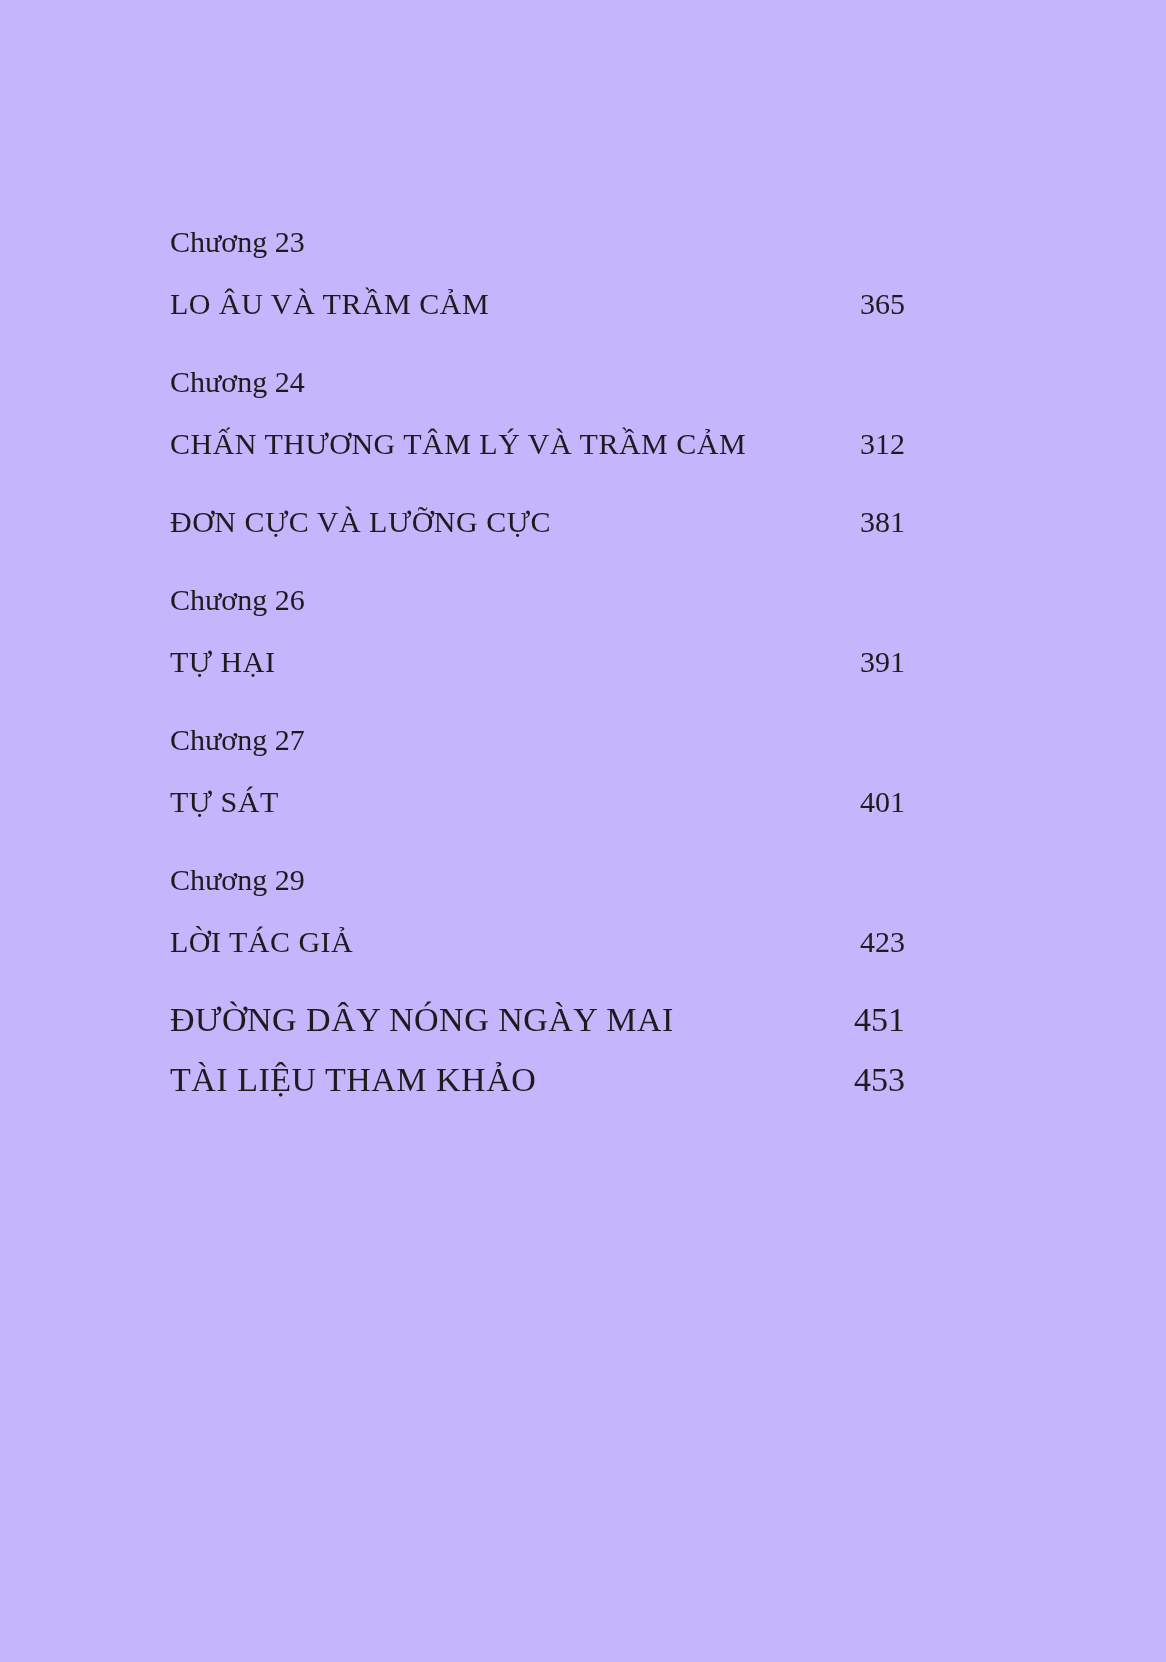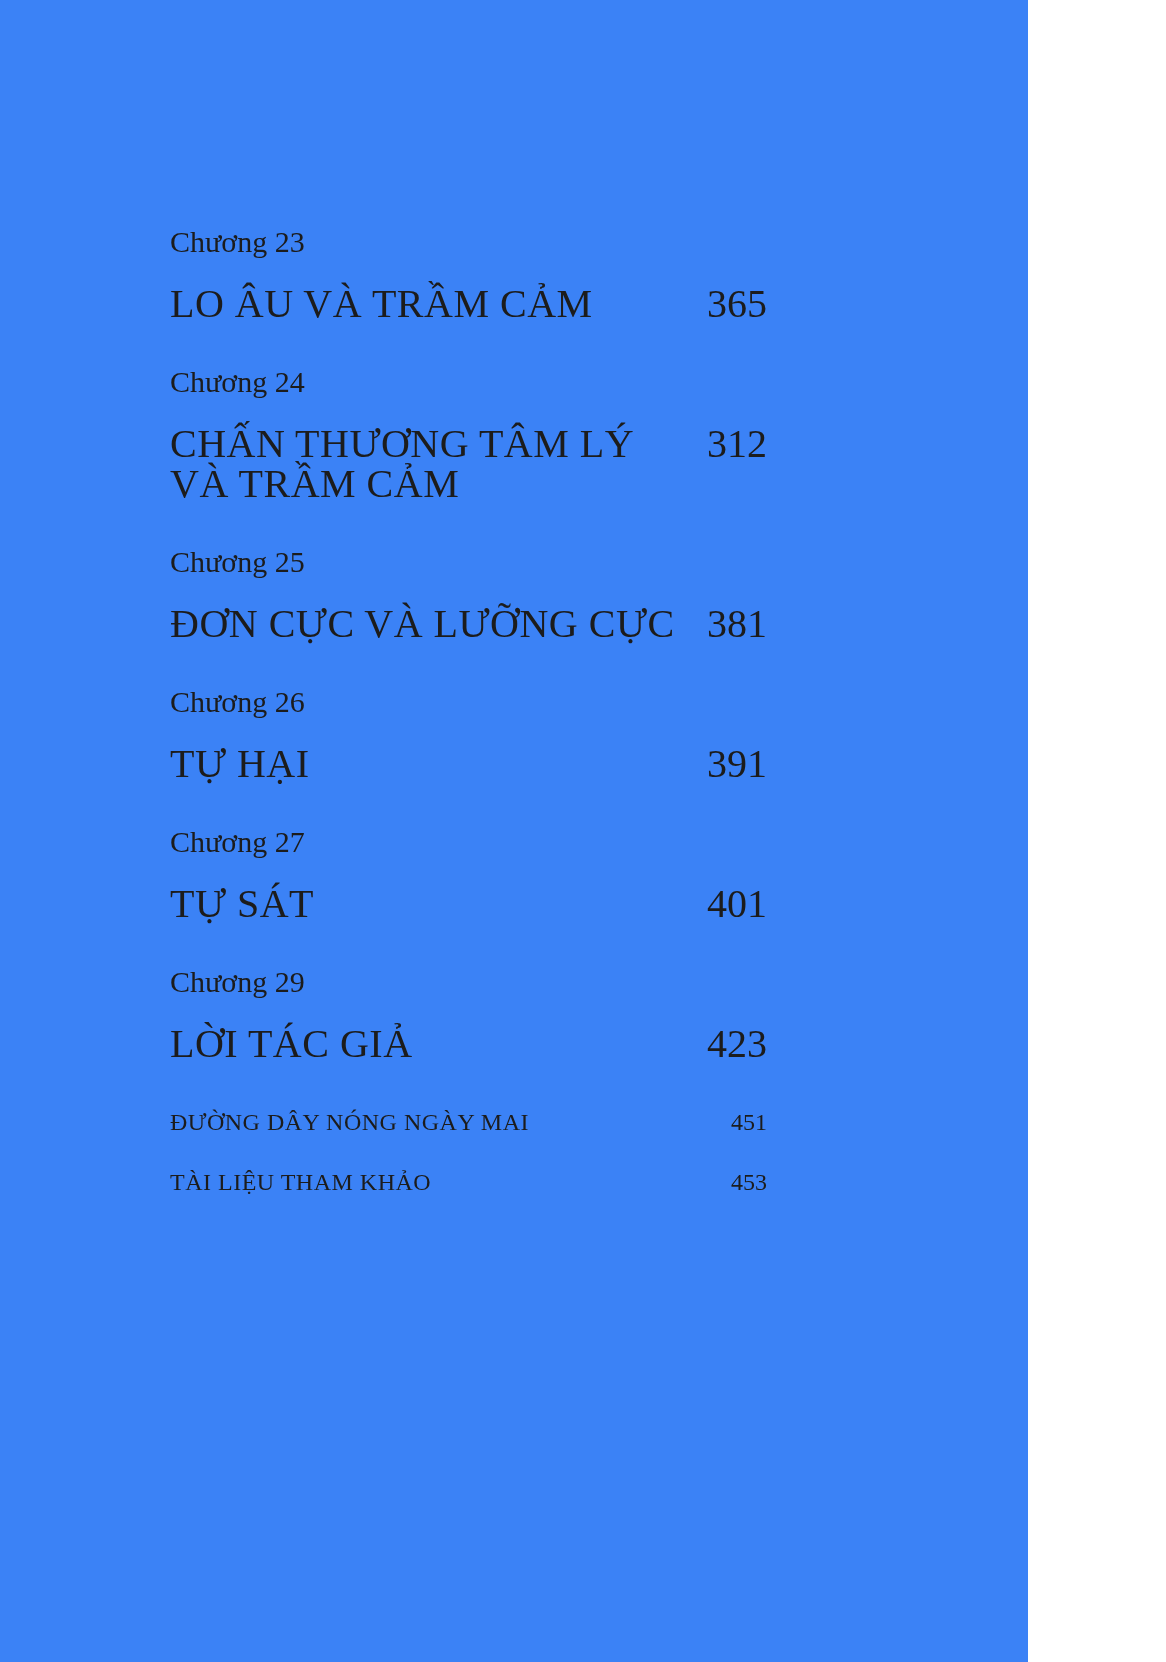--- a/index.html
+++ b/index.html
@@ -9,55 +9,55 @@
   }
   body {
     width: 1166px;
     height: 1662px;
     overflow: hidden;
     font-family: "Liberation Serif", "DejaVu Serif", serif;
     color: #1c1c1c;
   }
   .page {
     box-sizing: border-box;
-    width: 1028px;
+    width: 1166px;
     height: 1662px;
     padding: 222px 261px 0 170px;
-    background: #3b82f6;
+    background: #c4b5fd;
   }
   .toc-entry {
     margin-bottom: 38px;
   }
   .chapter-label {
     font-size: 30px;
     line-height: 40px;
     margin-bottom: 22px;
   }
   .title-row {
     display: flex;
     justify-content: space-between;
     align-items: baseline;
-    font-size: 40px;
+    font-size: 30px;
     line-height: 40px;
   }
   .chapter-title {
     letter-spacing: 0.5px;
     padding-right: 20px;
   }
   .page-number {
     white-space: nowrap;
   }
   .back-matter {
     margin-top: 35px;
   }
   .back-row {
     display: flex;
     justify-content: space-between;
     align-items: baseline;
-    font-size: 24px;
+    font-size: 34px;
     line-height: 40px;
     margin-bottom: 20px;
     text-align: center;
   }
 </style>
 </head>
 <body>
 
 <div class="page">
 
@@ -71,21 +71,20 @@
 
   <div class="toc-entry">
     <div class="chapter-label">Chương 24</div>
     <div class="title-row">
       <span class="chapter-title">CHẤN THƯƠNG TÂM LÝ VÀ TRẦM CẢM</span>
       <span class="page-number">312</span>
     </div>
   </div>
 
   <div class="toc-entry">
-    <div class="chapter-label">Chương 25</div>
     <div class="title-row">
       <span class="chapter-title">ĐƠN CỰC VÀ LƯỠNG CỰC</span>
       <span class="page-number">381</span>
     </div>
   </div>
 
   <div class="toc-entry">
     <div class="chapter-label">Chương 26</div>
     <div class="title-row">
       <span class="chapter-title">TỰ HẠI</span>

